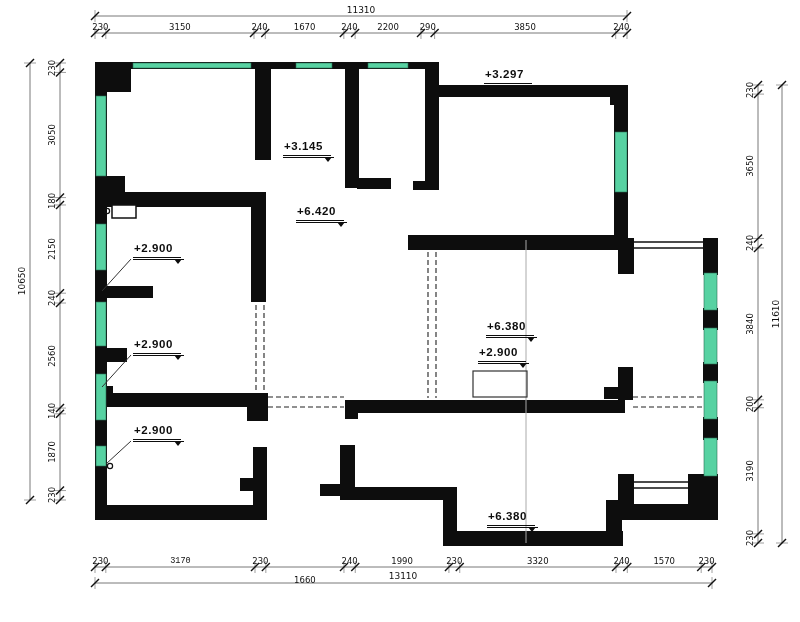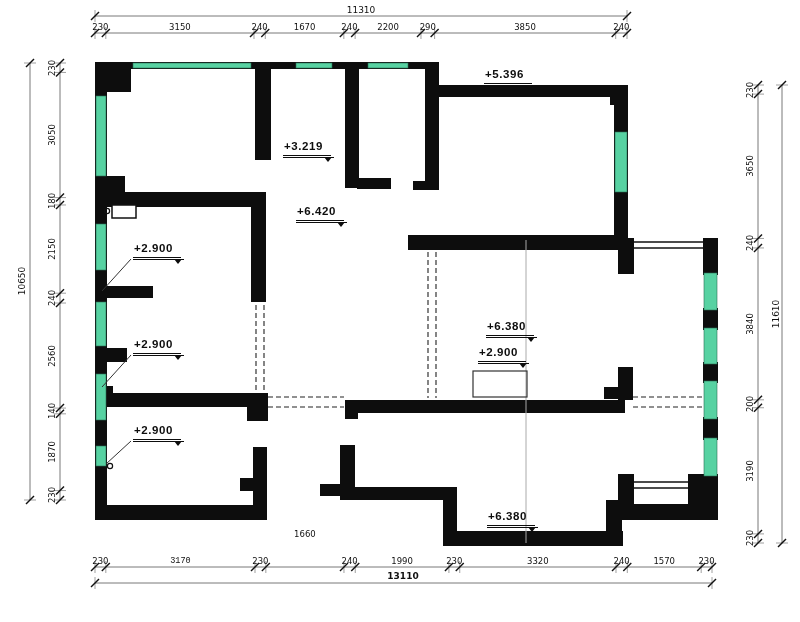--- a/index.html
+++ b/index.html
@@ -218,36 +218,36 @@
       </g>
     <g id="leaders">
         <line x1="131" y1="259" x2="102" y2="291" stroke="#333" stroke-width="1"></line>
         <line x1="131" y1="355" x2="102" y2="387" stroke="#333" stroke-width="1"></line>
         <line x1="131" y1="441" x2="106" y2="464" stroke="#333" stroke-width="1"></line>
       </g>
   </svg>
 
   <div id="labels">
     <div class="totlabel hlabel" style="left:361px;top:15px;">11310</div>
-    <div class="totlabel hlabel" style="left:403px;top:581px;font-weight:bold;">13110</div>
+    <div class="totlabel hlabel" style="left:403px;top:581px;">13110</div>
     <div class="totlabel vlabel" style="left:22px;top:281px;">10650</div>
     <div class="totlabel vlabel" style="left:776px;top:314px;">11610</div>
   <div class="dimlabel hlabel" style="left: 100.409px; top: 31px;">230</div>
       <div class="dimlabel hlabel" style="left: 179.904px; top: 31px;">3150</div>
       <div class="dimlabel hlabel" style="left: 259.633px; top: 31px;">240</div>
       <div class="dimlabel hlabel" style="left: 304.554px; top: 31px;">1670</div>
       <div class="dimlabel hlabel" style="left: 349.476px; top: 31px;">240</div>
       <div class="dimlabel hlabel" style="left: 388.047px; top: 31px;">2200</div>
       <div class="dimlabel hlabel" style="left: 427.794px; top: 31px;">290</div>
       <div class="dimlabel hlabel" style="left: 525px; top: 31px;">3850</div>
       <div class="dimlabel hlabel" style="left: 621.355px; top: 31px;">240</div>
       <div class="dimlabel hlabel" style="left: 100.412px; top: 565px;">230</div>
       <div class="dimlabel hlabel" style="left: 180.42px; top: 565px; font-family: Liberation Mono, monospace;">3170</div>
       <div class="dimlabel hlabel" style="left: 260.428px; top: 565px;">230</div>
-      <div class="dimlabel hlabel" style="left: 304.902px; top: 538px;">1660</div>
+      <div class="dimlabel hlabel" style="left: 304.902px; top: 584px;">1660</div>
       <div class="dimlabel hlabel" style="left: 349.613px; top: 565px;">240</div>
       <div class="dimlabel hlabel" style="left: 402.088px; top: 565px;">1990</div>
       <div class="dimlabel hlabel" style="left: 454.328px; top: 565px;">230</div>
       <div class="dimlabel hlabel" style="left: 537.866px; top: 565px;">3320</div>
       <div class="dimlabel hlabel" style="left: 621.638px; top: 565px;">240</div>
       <div class="dimlabel hlabel" style="left: 664.231px; top: 565px;">1570</div>
       <div class="dimlabel hlabel" style="left: 706.588px; top: 565px;">230</div>
       <div class="dimlabel vlabel" style="left: 52px; top: 67.7188px;">230</div>
       <div class="dimlabel vlabel" style="left: 52px; top: 135.013px;">3050</div>
       <div class="dimlabel vlabel" style="left: 52px; top: 201.281px;">180</div>
@@ -257,22 +257,22 @@
       <div class="dimlabel vlabel" style="left: 52px; top: 410.959px;">140</div>
       <div class="dimlabel vlabel" style="left: 52px; top: 452.197px;">1870</div>
       <div class="dimlabel vlabel" style="left: 52px; top: 495.281px;">230</div>
       <div class="dimlabel vlabel" style="left: 750px; top: 89.5484px;">230</div>
       <div class="dimlabel vlabel" style="left: 750px; top: 166.277px;">3650</div>
       <div class="dimlabel vlabel" style="left: 750px; top: 243.204px;">240</div>
       <div class="dimlabel vlabel" style="left: 750px; top: 323.888px;">3840</div>
       <div class="dimlabel vlabel" style="left: 750px; top: 403.781px;">200</div>
       <div class="dimlabel vlabel" style="left: 750px; top: 470.82px;">3190</div>
       <div class="dimlabel vlabel" style="left: 750px; top: 538.452px;">230</div>
-      <div class="elev" style="left: 484px; top: 69px;">+5.396</div>
-      <div class="elev" style="left: 283px; top: 141px;">+3.219</div>
+      <div class="elev" style="left: 484px; top: 69px;">+3.297</div>
+      <div class="elev" style="left: 283px; top: 141px;">+3.145</div>
       <div class="elev" style="left: 296px; top: 206px;">+6.420</div>
       <div class="elev" style="left: 133px; top: 243px;">+2.900</div>
       <div class="elev" style="left: 133px; top: 339px;">+2.900</div>
       <div class="elev" style="left: 133px; top: 425px;">+2.900</div>
       <div class="elev" style="left: 486px; top: 321px;">+6.380</div>
       <div class="elev" style="left: 478px; top: 347px;">+2.900</div>
       <div class="elev" style="left: 487px; top: 511px;">+6.380</div>
     </div>
 </div>
 

